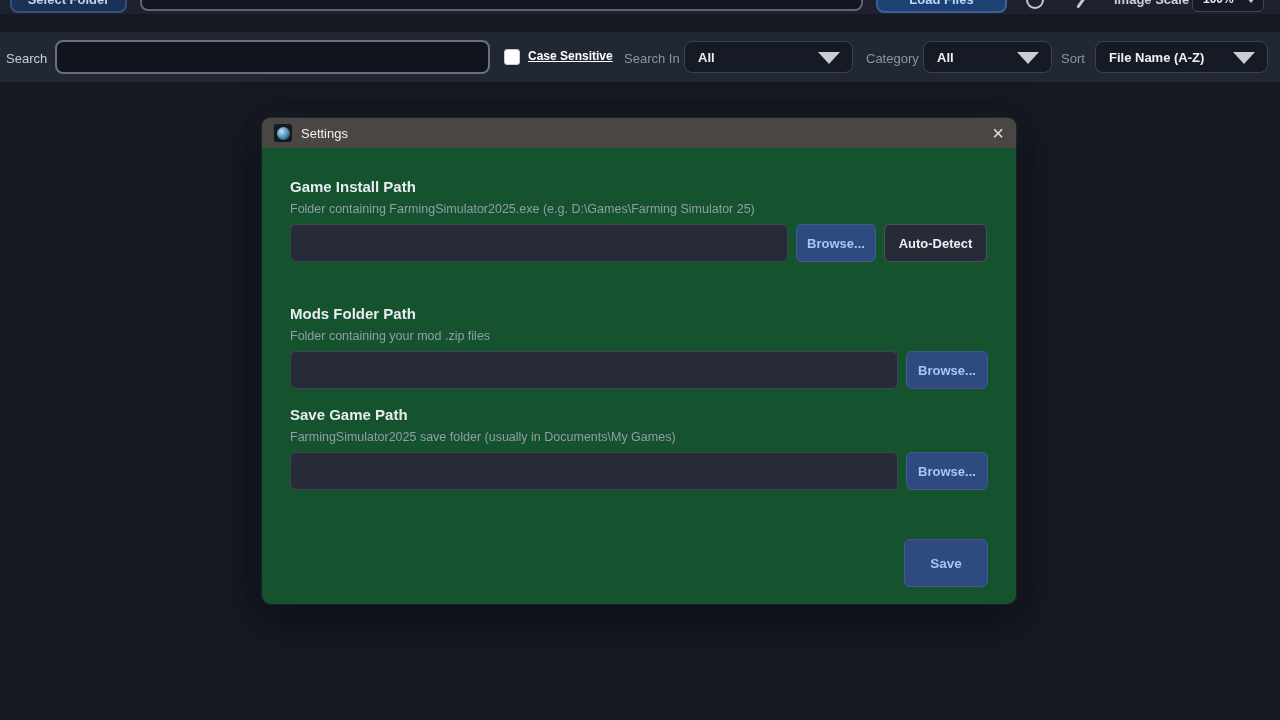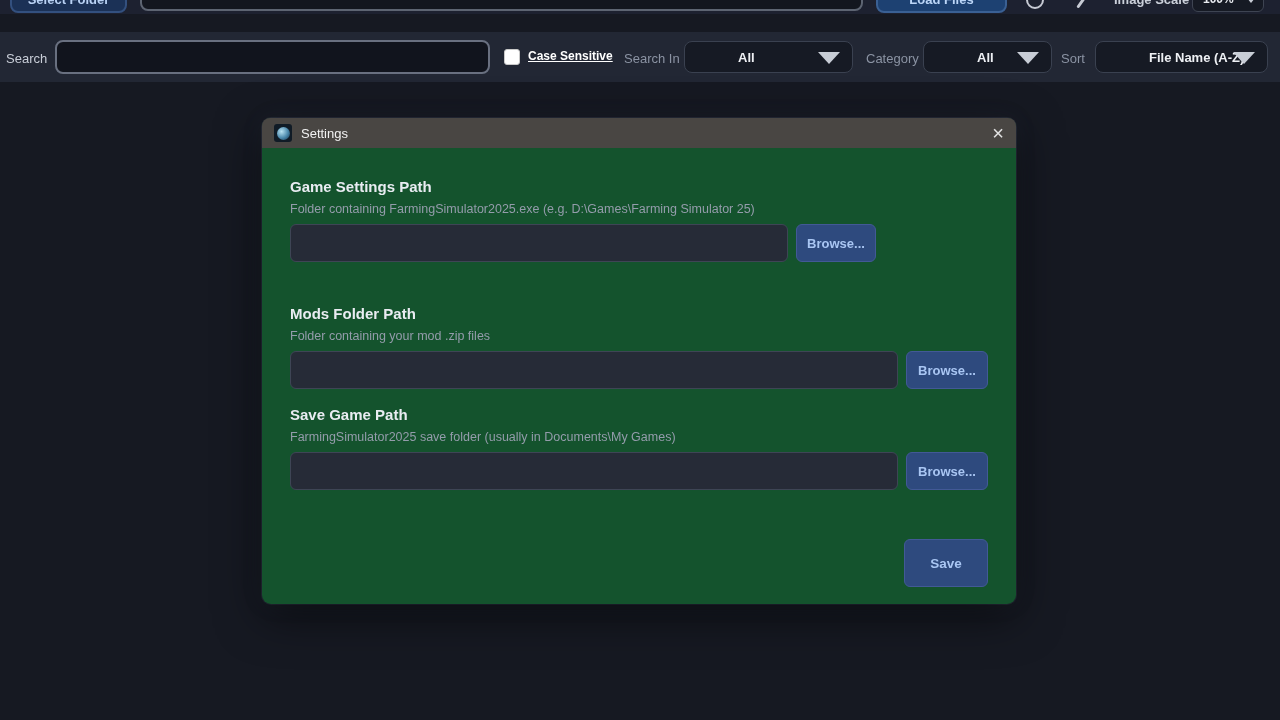--- a/index.html
+++ b/index.html
@@ -52,21 +52,21 @@
   .checkbox { left:504px; top:17px; width:16px; height:16px; background:#ffffff; border:1px solid #c9c9c9; border-radius:3px; }
   .case-label { left:528px; top:17px; font-size:12px; font-weight:bold; color:#ffffff;text-decoration:underline; }
   .searchin-label { left:624px; top:19px; font-size:13px; color:#8b93a3; }
   .category-label { left:866px; top:19px; font-size:13px; color:#8b93a3; }
   .sort-label { left:1061px; top:19px; font-size:13px; color:#8b93a3; }
   .dd {
     position:absolute; top:9px; height:32px;
     background:#161a24; border:1.5px solid #3a4150; border-radius:8px;
     color:#eef0f4; font-weight:bold; font-size:13px;
   }
-  .dd .val { position:absolute; left:13px; top:8px;margin-left:40px; }
+  .dd .val { position:absolute; left:13px; top:8px; }
   .dd .tri {
     position:absolute; right:12px; top:10px; width:0; height:0;
     border-left:11px solid transparent; border-right:11px solid transparent; border-top:12px solid #c8cdd6;
   }
   .dd1 { left:684px; width:169px; }
   .dd2 { left:923px; width:129px; }
   .dd3 { left:1095px; width:173px; }
 
   
   .dialog {
@@ -154,25 +154,26 @@
     <div class="app-icon">
       <div class="globe"></div>
     </div>
     <div class="dialog-title">Settings</div>
     <div class="close-btn">×</div>
   </div>
 
   <div class="dialog-body">
 
     <div class="sec1">
-      <div class="sec-heading">Game Settings Path</div>
+      <div class="sec-heading">Game Install Path</div>
       <div class="sec-desc">Folder containing FarmingSimulator2025.exe (e.g. D:\Games\Farming Simulator 25)</div>
       <div class="sec-row">
         <input class="path-input w1" value="" style="">
         <div class="btn btn-blue bw-browse1">Browse...</div>
+        <div class="btn btn-dark bw-autodetect">Auto-Detect</div>
       </div>
     </div>
 
     <div class="sec2">
       <div class="sec-heading">Mods Folder Path</div>
       <div class="sec-desc">Folder containing your mod .zip files</div>
       <div class="sec-row">
         <input class="path-input w2" value="" style="">
         <div class="btn btn-blue bw-browse2">Browse...</div>
       </div>

